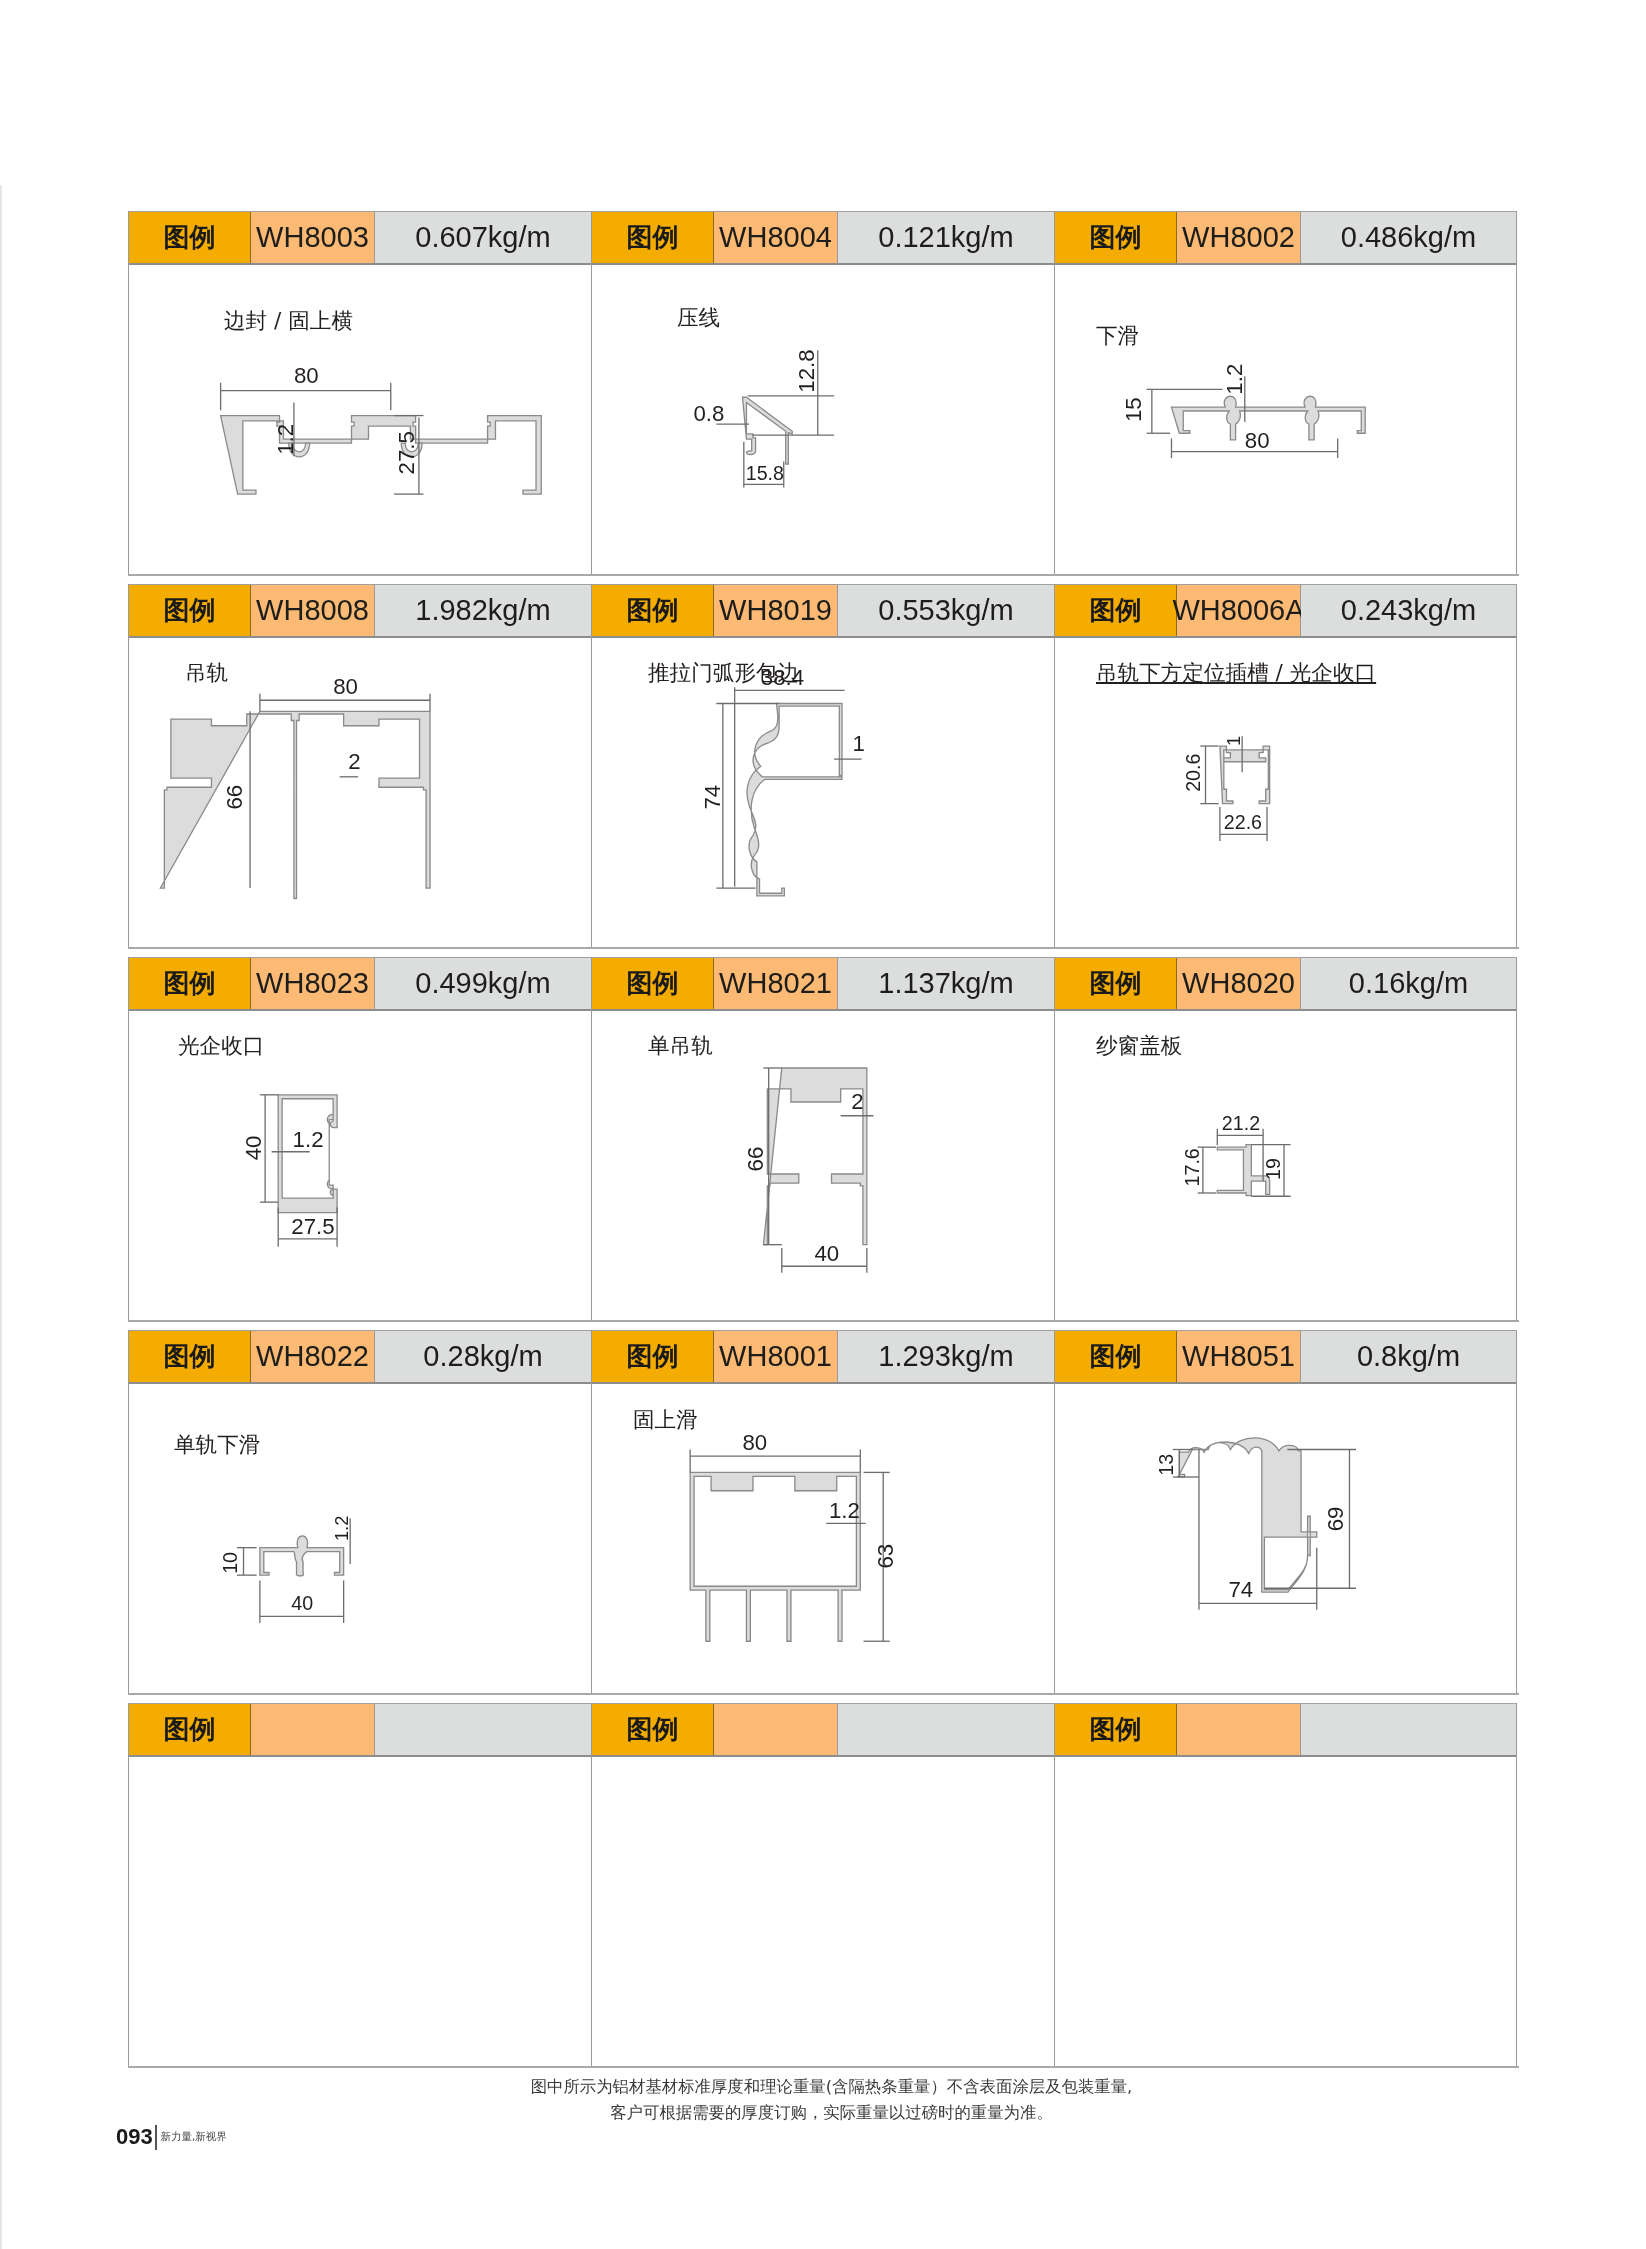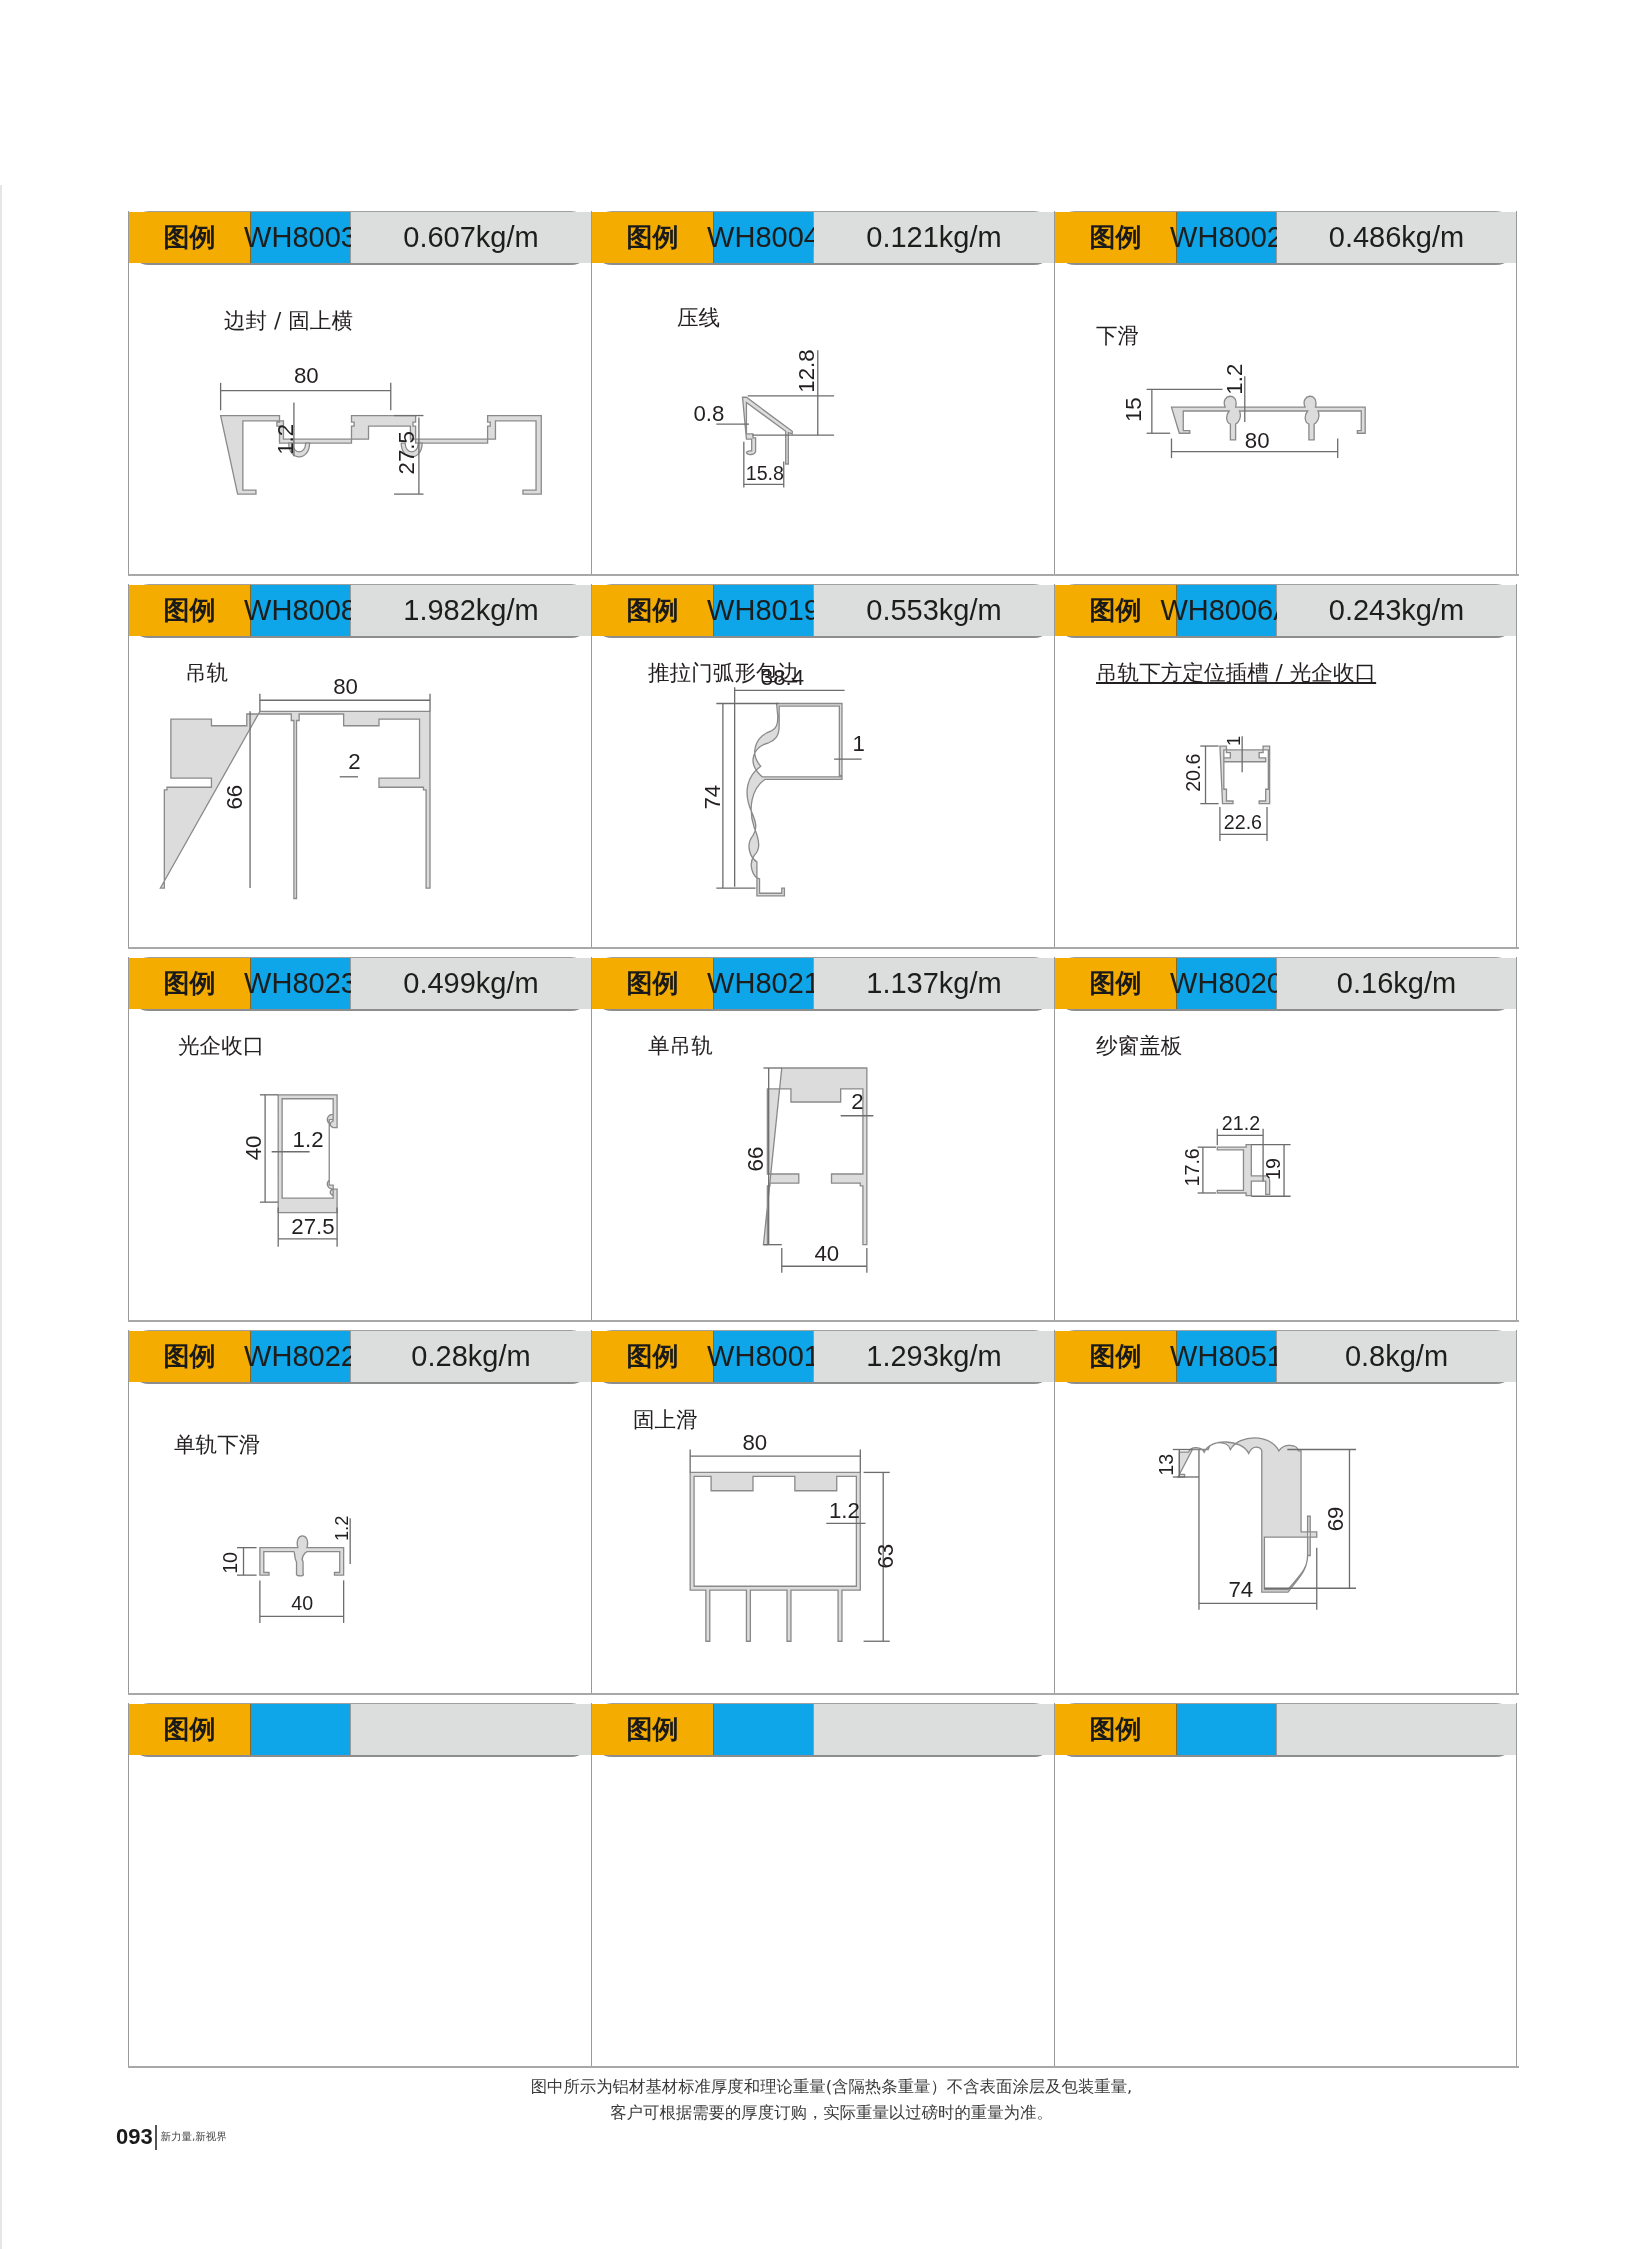--- a/index.html
+++ b/index.html
@@ -4,23 +4,23 @@
 <style>
   html, body { margin:0; padding:0; }
   body {
     width:1647px; height:2250px; background:#ffffff; position:relative; overflow:hidden;
     font-family:"Liberation Sans", "DejaVu Sans", sans-serif; color:#231f20;
   }
   .page-edge { position:absolute; left:0; top:185px; width:2px; height:2065px; background:#e6e6e6; }
   .row { position:absolute; left:128px; width:1391px; height:363px; display:flex; border-bottom:2px solid #a8a8a8; }
   .cell { width:463px; height:363px; position:relative; border-left:1.3px solid #9a9a9a; box-sizing:border-box; }
   .cell:last-child { border-right:1.3px solid #9a9a9a; }
-  .hdr { position:absolute; left:0; top:0; right:0; height:54px; display:flex; border-top:1.3px solid #a0a0a0; border-bottom:2px solid #8d8d8d; box-sizing:border-box;border-radius:20px; }
+  .hdr { position:absolute; left:0; top:0; right:0; height:54px; display:flex; border-top:1.3px solid #a0a0a0; border-bottom:2px solid #8d8d8d; box-sizing:border-box; }
   .hdr .tag { width:122px; background:#f4ac00; display:flex; align-items:center; justify-content:center; font-family:"DejaVu Sans", sans-serif; font-weight:bold; font-size:26px; color:#1a1a1a; border-right:1.3px solid #8b6a20; box-sizing:border-box;}
-  .hdr .code { width:100px; background:#0ea5e9; display:flex; align-items:center; justify-content:center; font-size:29px; color:#1d1d1b; border-right:1.3px solid #9a9a9a; box-sizing:border-box;}
+  .hdr .code { width:124px; background:#fdba74; display:flex; align-items:center; justify-content:center; font-size:29px; color:#1d1d1b; border-right:1.3px solid #9a9a9a; box-sizing:border-box;}
   .hdr .wt { flex:1; background:#dcdddd; display:flex; align-items:center; justify-content:center; font-size:29px; color:#1d1d1b; }
   .body { position:absolute; left:0; top:54px; right:0; bottom:0; }
   .name { position:absolute; font-family:"DejaVu Sans", sans-serif; font-size:21.6px; color:#231f20; white-space:nowrap; }
   .fig { position:absolute; left:0; top:0; width:462px; height:309px; }
   .fig text { font-family:"Liberation Sans", sans-serif; font-size:34px; fill:#231f20; }
   .footer-note { position:absolute; left:8px; width:1647px; text-align:center; font-family:"DejaVu Sans", sans-serif; font-size:16.4px; color:#3a3a3a; }
   .pagenum { position:absolute; left:116px; top:2124px; font-family:"Liberation Sans", sans-serif; font-weight:bold; font-size:22px; color:#1a1a1a; display:flex; align-items:center; }
   .pagenum .bar { width:1.3px; height:25px; background:#555; margin:0 3.9px 0 2.6px; display:inline-block; }
   .pagenum .slogan { font-family:"DejaVu Sans", sans-serif; font-weight:normal; font-size:10.5px; color:#444; }
   .prof { fill:#dcdcdc; stroke:#8a8a8a; stroke-width:2; }

